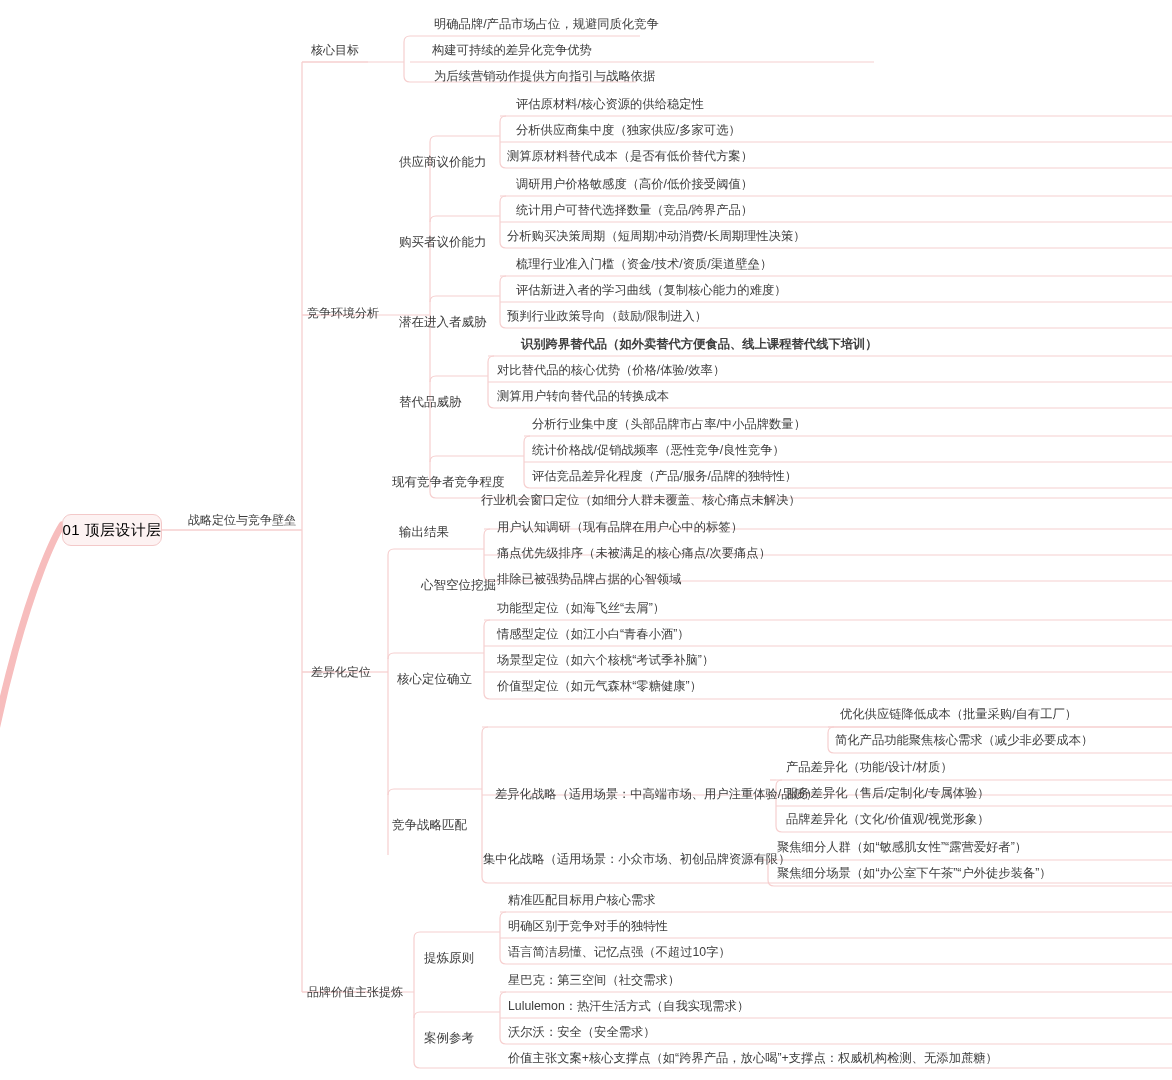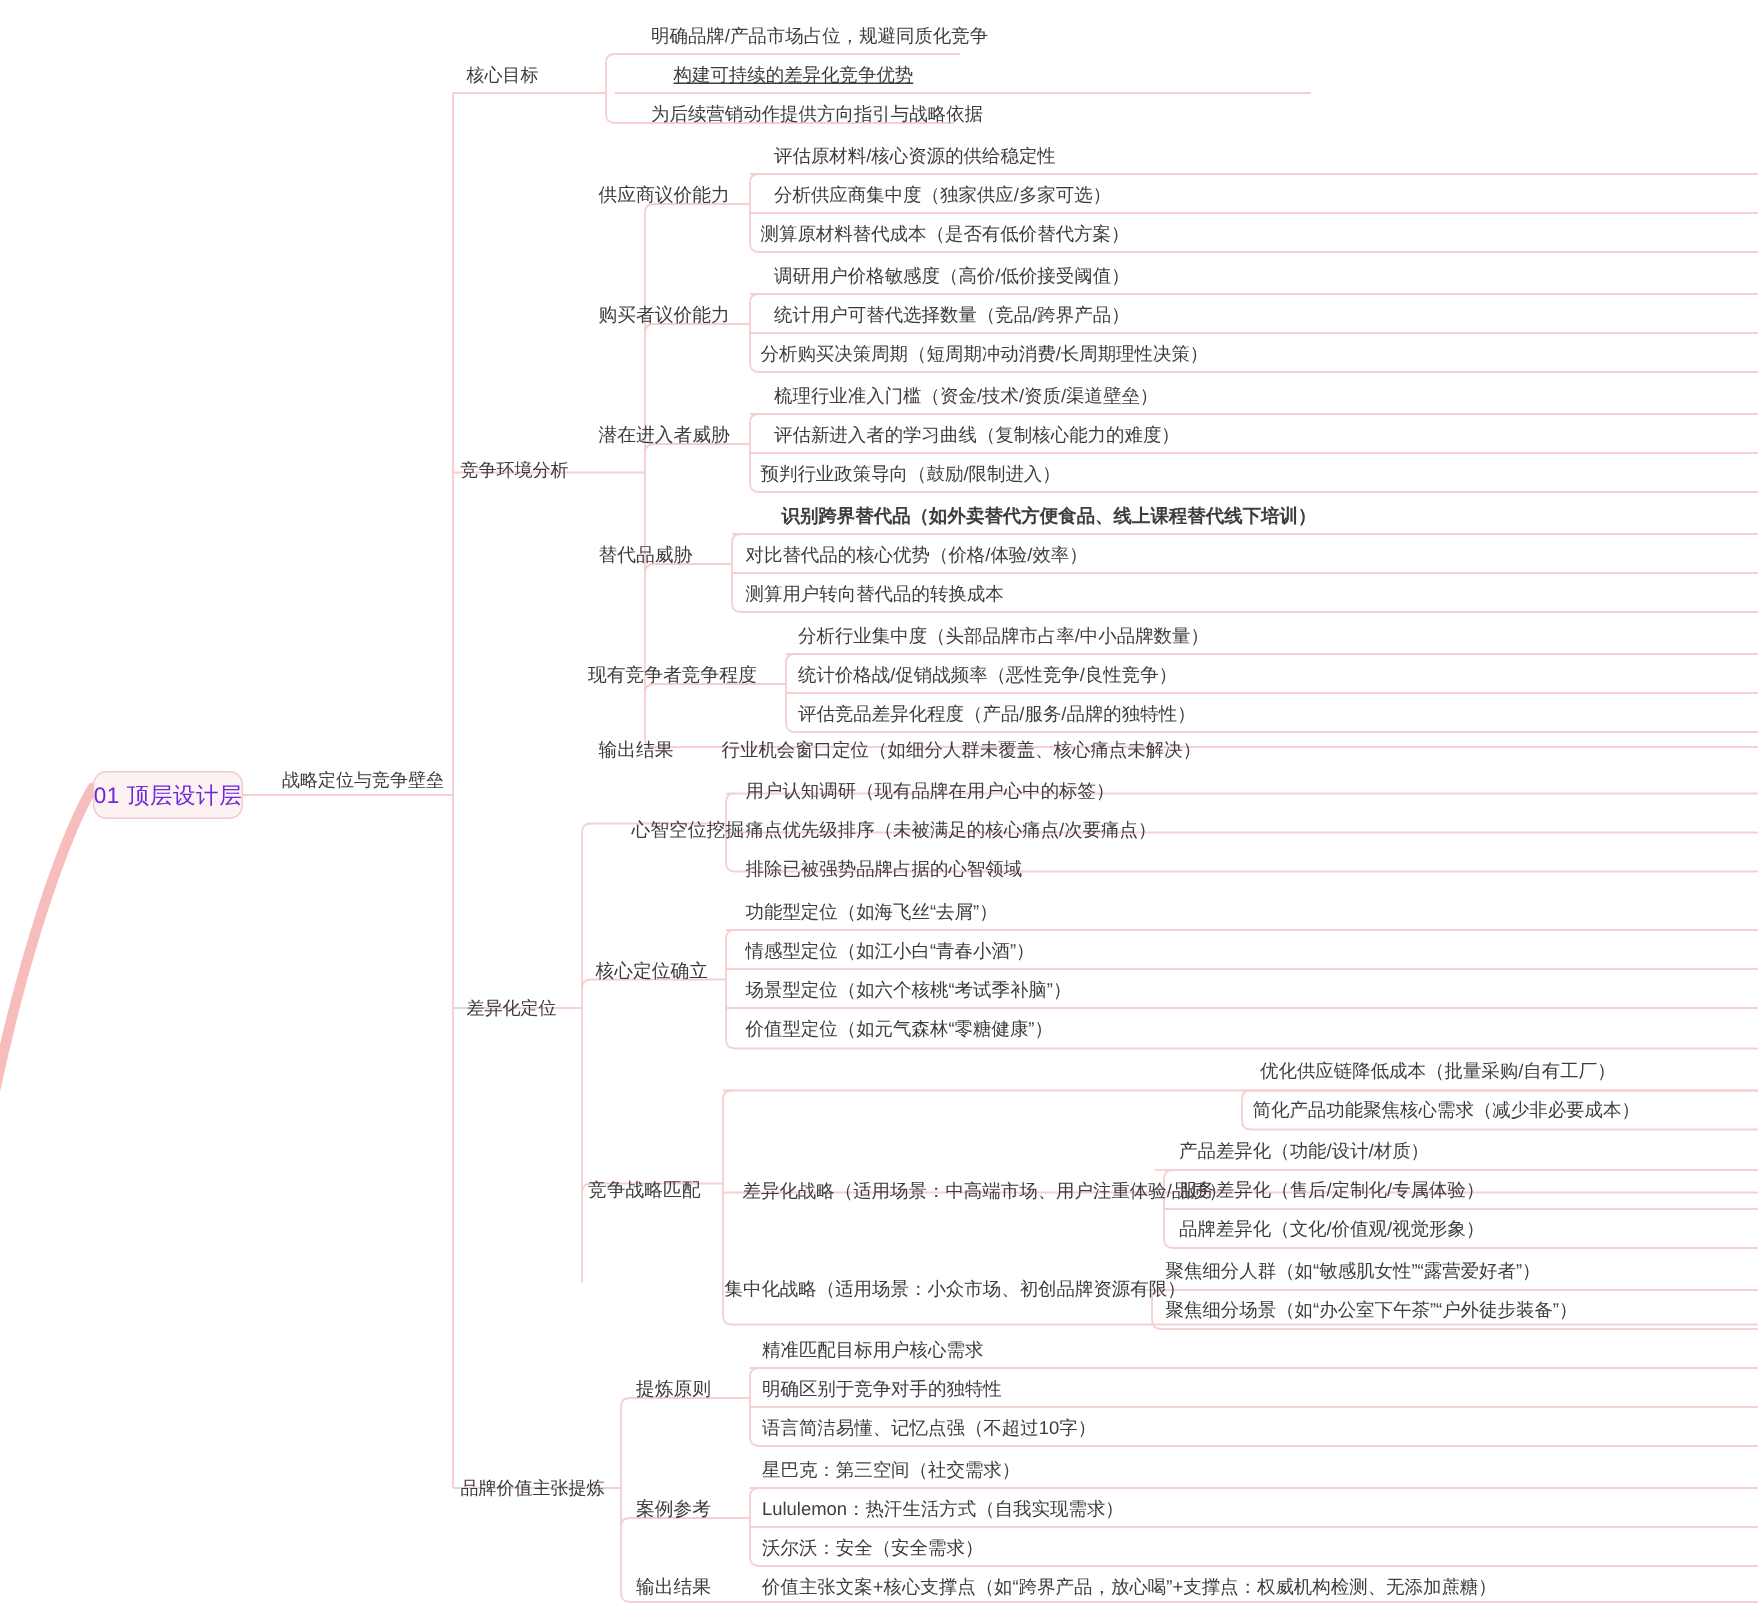--- a/index.html
+++ b/index.html
@@ -19,35 +19,35 @@
 
   
   .root-node{
     position:absolute;
     display:flex;align-items:center;justify-content:center;
     box-sizing:border-box;
     border:1.4px solid #f3c9c9;
     background:#fdf2f2;
     border-radius:9px;
     font-size:15px;
-    color:#6d28d9;
+    color:#000000;
     letter-spacing:.4px;
     white-space:nowrap;
   }
 
   
   .node{
     position:absolute;
     white-space:nowrap;
     font-size:12.4px;
     line-height:16px;
     color:#3b3b3b;
   }
   .node.l1{ font-size:12px; }
-  .node.l2{ font-size:12.5px; }
+  .node.l2{ font-size:12.5px;margin-top:32px; }
   .node.leaf{ font-size:12.3px; color:#3d3d3d; }
 </style>
 </head>
 <body>
 
 <div id="canvas">
 
   <svg id="wires" xmlns="http://www.w3.org/2000/svg">
 
     <path d="M -30 900 C -10 700 40 560 62 525" fill="none" stroke="#f7bdbd" stroke-width="7" stroke-linecap="round"></path>
@@ -146,21 +146,21 @@
     <path d="M 414 1062 Q 414 1068 420 1068 L 1185 1068" stroke="#f6cfcf" stroke-width="1.2" fill="none"></path>
   </svg>
 
   <div class="root-node" style="left:62px;top:514px;width:100px;height:32px;">01 顶层设计层</div>
 
   <div class="node l1" style="left:188px;top:512px;">战略定位与竞争壁垒</div>
 
   <div class="node l1" style="left:311px;top:42px;">核心目标</div>
 
   <div class="node leaf" style="left:434px;top:16px;">明确品牌/产品市场占位，规避同质化竞争</div>
-  <div class="node leaf" style="left:449px;top:42px;text-decoration:underline;">构建可持续的差异化竞争优势</div>
+  <div class="node leaf" style="left:432px;top:42px;">构建可持续的差异化竞争优势</div>
   <div class="node leaf" style="left:434px;top:68px;">为后续营销动作提供方向指引与战略依据</div>
 
   <div class="node l1" style="left:307px;top:305px;">竞争环境分析</div>
 
   <div class="node l2" style="left:399px;top:122px;">供应商议价能力</div>
   <div class="node leaf" style="left:516px;top:96px;">评估原材料/核心资源的供给稳定性</div>
   <div class="node leaf" style="left:516px;top:122px;">分析供应商集中度（独家供应/多家可选）</div>
   <div class="node leaf" style="left:507px;top:148px;">测算原材料替代成本（是否有低价替代方案）</div>
 
   <div class="node l2" style="left:399px;top:202px;">购买者议价能力</div>

